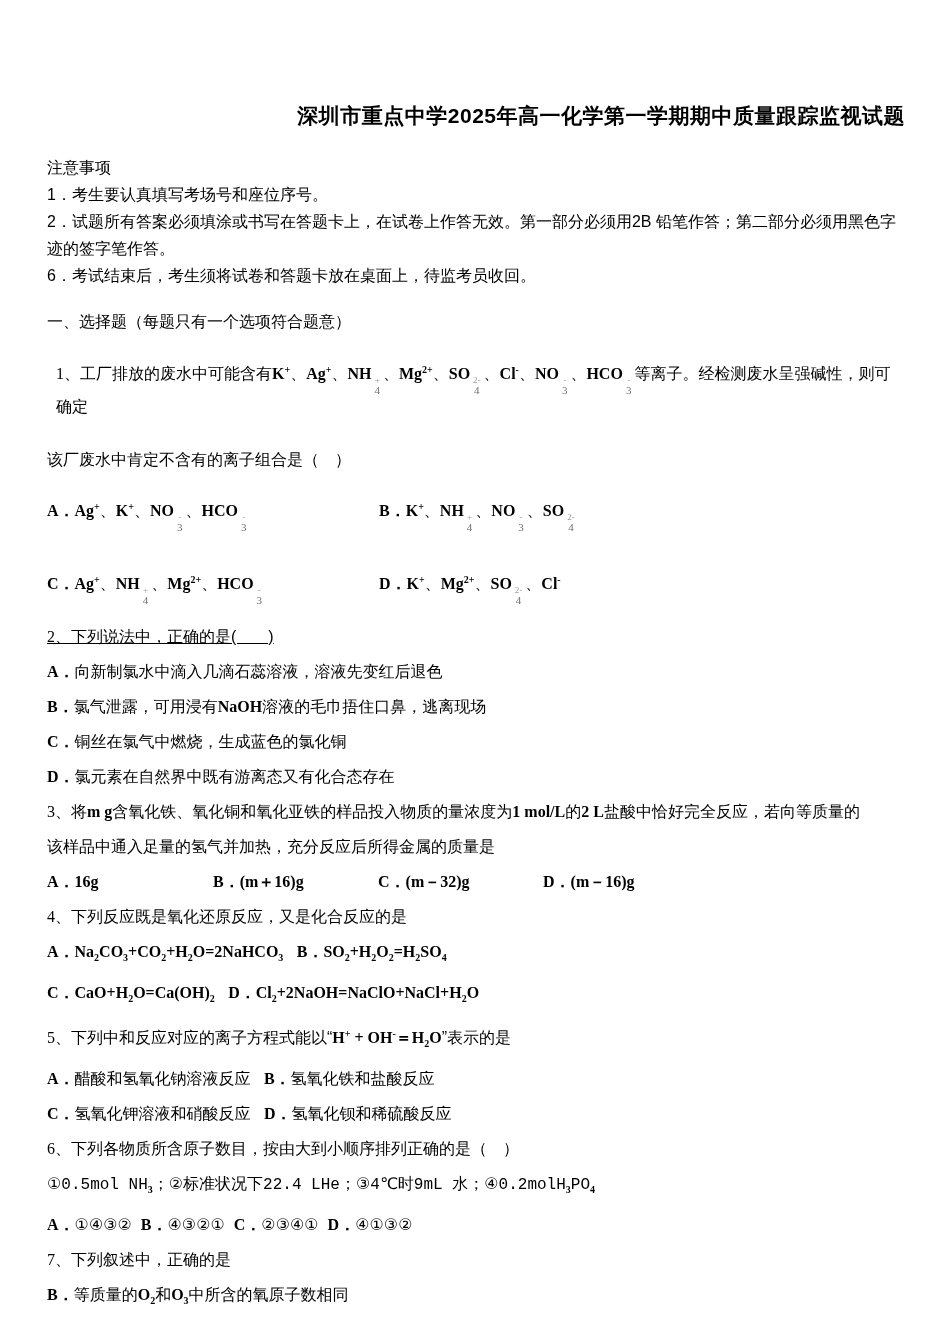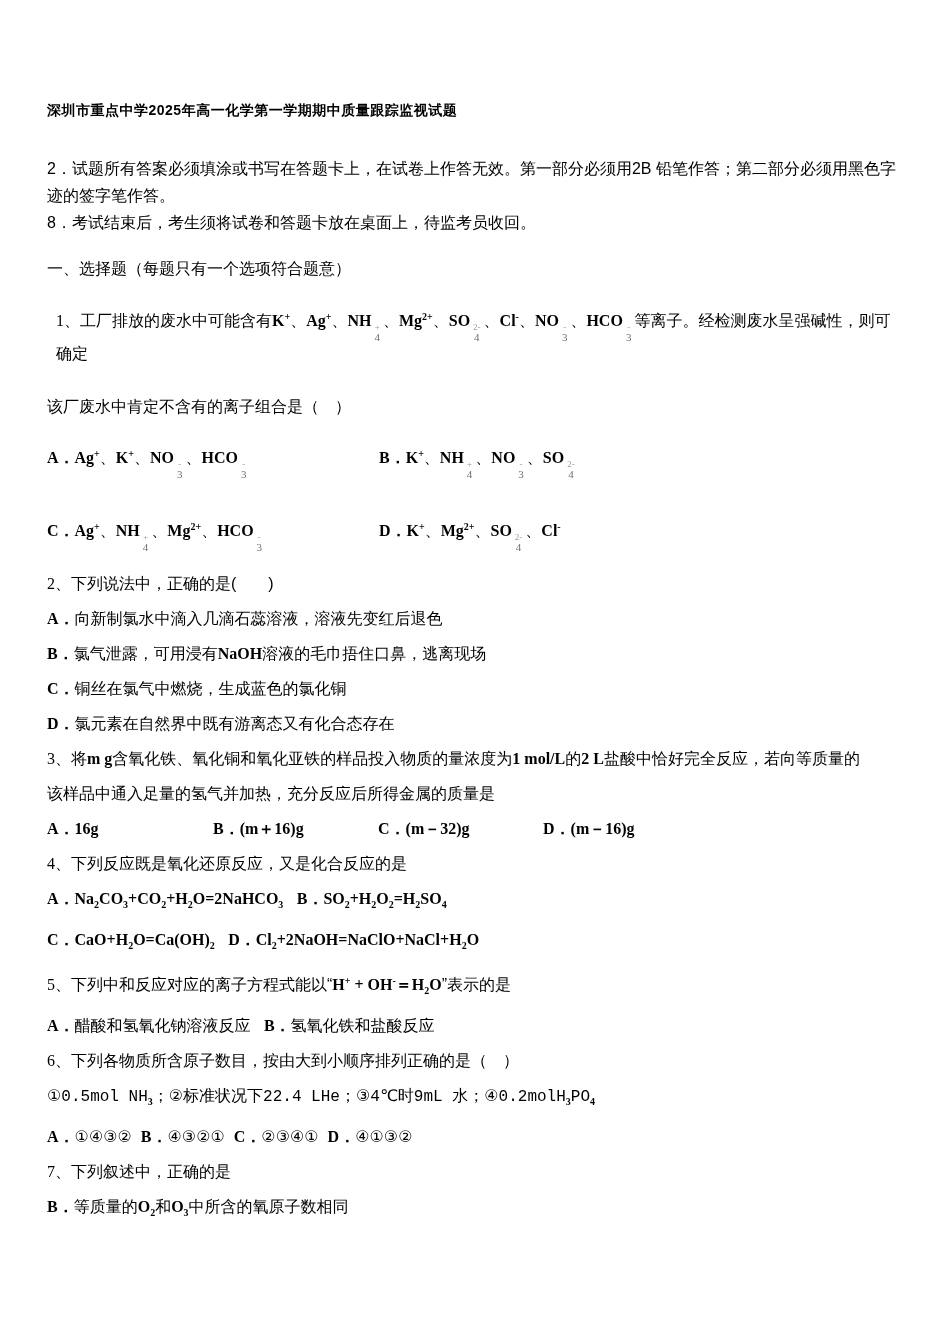--- a/index.html
+++ b/index.html
@@ -3,31 +3,31 @@
 <meta charset="utf-8">
 <style>
   html,body{margin:0;padding:0;}
   body{
     width:950px;height:1344px;background:#ffffff;color:#000000;
     font-family:"Liberation Sans","DejaVu Sans",sans-serif;font-size:16px;
     overflow:hidden;
   }
   .page{padding:102px 45px 0 47px;box-sizing:border-box;}
   .title{
-    font-size:14px;font-weight:700;text-align:left;
-    margin:0 0 35px 0;letter-spacing:.5px;
+    font-size:21px;font-weight:700;text-align:right;
+    margin:0 0 24px 0;letter-spacing:.5px;
   }
   .nline{margin:0;line-height:27px;font-weight:500;white-space:pre-wrap;}
   .line{margin:13px 0 0 0;line-height:22px;font-weight:500;white-space:pre-wrap;}
   .sec{margin-top:22px;}
   .mt-a{margin-top:26px;margin-left:9px;}   
   .mt-b{margin-top:31px;}   
   .mt-c{margin-top:25px;}   
   .mt-d{margin-top:36px;}   
-  .mt-e{margin-top:20px;}   
+  .mt-e{margin-top:20px;text-decoration:underline;}   
   .row2{display:grid;grid-template-columns:332px 1fr;line-height:22px;white-space:pre-wrap;}
   .row4{display:grid;grid-template-columns:166px 165px 165px 1fr;margin-top:13px;line-height:22px;white-space:pre-wrap;}
   
   .c{font-weight:500;}
   .f{font-family:"Liberation Serif","DejaVu Serif",serif;font-weight:700;}
   .n{font-family:"Liberation Serif","DejaVu Serif",serif;font-weight:400;}
   .m{font-family:"Liberation Mono","DejaVu Sans Mono",monospace;font-weight:400;}
   .g{white-space:pre;}
   .sup{font-family:"Liberation Serif",serif;font-weight:700;font-size:10px;vertical-align:6px;}
   .sub{font-family:"Liberation Serif",serif;font-weight:700;font-size:10px;vertical-align:-4px;}
@@ -40,22 +40,24 @@
   .st .bot{font-size:11px;color:var(--stack-digit,#6f6f6f);}
 </style>
 </head>
 <body style="background: rgb(255, 255, 255); color: rgb(0, 0, 0); --stack-digit: #6f6f6f; --stack-sign: #9a9a9a;">
 
 <div class="page">
 
   <h1 class="title">深圳市重点中学2025年高一化学第一学期期中质量跟踪监视试题</h1>
 
   <div>
+    <p class="nline">注意事项</p>
+    <p class="nline">1．考生要认真填写考场号和座位序号。</p>
     <p class="nline">2．试题所有答案必须填涂或书写在答题卡上，在试卷上作答无效。第一部分必须用2B 铅笔作答；第二部分必须用黑色字迹的签字笔作答。</p>
-    <p class="nline">8．考试结束后，考生须将试卷和答题卡放在桌面上，待监考员收回。</p>
+    <p class="nline">6．考试结束后，考生须将试卷和答题卡放在桌面上，待监考员收回。</p>
   </div>
 
   <p class="line sec">一、选择题（每题只有一个选项符合题意）</p>
 
   <div>
     <p class="line mt-a"><span class="n">1、</span><span class="c">工厂排放的废水中可能含有</span><span class="f">K</span><span class="sup">+</span><span class="c">、</span><span class="f">Ag</span><span class="sup">+</span><span class="c">、</span><span class="f">NH</span><span class="st"><span class="top">+</span><span class="bot">4</span></span><span class="c">、</span><span class="f">Mg</span><span class="sup">2+</span><span class="c">、</span><span class="f">SO</span><span class="st"><span class="top">2-</span><span class="bot">4</span></span><span class="c">、</span><span class="f">Cl</span><span class="sup">-</span><span class="c">、</span><span class="f">NO</span><span class="st"><span class="top">-</span><span class="bot">3</span></span><span class="c">、</span><span class="f">HCO</span><span class="st"><span class="top">-</span><span class="bot">3</span></span><span class="c">等离子。经检测废水呈强碱性，则可确定</span></p>
     <p class="line mt-b"><span class="c">该厂废水中肯定不含有的离子组合是（　）</span></p>
     <div class="row2 mt-c">
       <span class="cell"><span class="f">A．Ag</span><span class="sup">+</span><span class="c">、</span><span class="f">K</span><span class="sup">+</span><span class="c">、</span><span class="f">NO</span><span class="st"><span class="top">-</span><span class="bot">3</span></span><span class="c">、</span><span class="f">HCO</span><span class="st"><span class="top">-</span><span class="bot">3</span></span></span>
       <span class="cell"><span class="f">B．K</span><span class="sup">+</span><span class="c">、</span><span class="f">NH</span><span class="st"><span class="top">+</span><span class="bot">4</span></span><span class="c">、</span><span class="f">NO</span><span class="st"><span class="top">-</span><span class="bot">3</span></span><span class="c">、</span><span class="f">SO</span><span class="st"><span class="top">2-</span><span class="bot">4</span></span></span>
@@ -87,20 +89,21 @@
 
   <div>
     <p class="line"><span class="n">4、</span><span class="c">下列反应既是氧化还原反应，又是化合反应的是</span></p>
     <p class="line"><span class="f">A．Na</span><span class="sub">2</span><span class="f">CO</span><span class="sub">3</span><span class="f">+CO</span><span class="sub">2</span><span class="f">+H</span><span class="sub">2</span><span class="f">O=2NaHCO</span><span class="sub">3</span><span class="g">   </span><span class="f">B．SO</span><span class="sub">2</span><span class="f">+H</span><span class="sub">2</span><span class="f">O</span><span class="sub">2</span><span class="f">=H</span><span class="sub">2</span><span class="f">SO</span><span class="sub">4</span></p>
     <p class="line"><span class="f">C．CaO+H</span><span class="sub">2</span><span class="f">O=Ca(OH)</span><span class="sub">2</span><span class="g">   </span><span class="f">D．Cl</span><span class="sub">2</span><span class="f">+2NaOH=NaClO+NaCl+H</span><span class="sub">2</span><span class="f">O</span></p>
   </div>
 
   <div>
     <p class="line"><span class="n">5、</span><span class="c">下列中和反应对应的离子方程式能以“</span><span class="f">H</span><span class="sup">+</span><span class="f"> + OH</span><span class="sup">-</span><span class="f">＝H</span><span class="sub">2</span><span class="f">O</span><span class="c">”表示的是</span></p>
     <p class="line"><span class="f">A．</span><span class="c">醋酸和氢氧化钠溶液反应</span><span class="g">   </span><span class="f">B．</span><span class="c">氢氧化铁和盐酸反应</span></p>
+    <p class="line"><span class="f">C．</span><span class="c">氢氧化钾溶液和硝酸反应</span><span class="g">   </span><span class="f">D．</span><span class="c">氢氧化钡和稀硫酸反应</span></p>
   </div>
 
   <div>
     <p class="line"><span class="n">6、</span><span class="c">下列各物质所含原子数目，按由大到小顺序排列正确的是（　）</span></p>
     <p class="line"><span class="c">①</span><span class="m">0.5mol NH</span><span class="sub">3</span><span class="c">；②</span><span class="c">标准状况下</span><span class="m">22.4 LHe</span><span class="c">；③</span><span class="m">4</span><span class="c">℃时</span><span class="m">9mL </span><span class="c">水；④</span><span class="m">0.2molH</span><span class="sub">3</span><span class="m">PO</span><span class="sub">4</span></p>
     <p class="line"><span class="f">A．</span><span class="c">①④③②</span><span class="g">  </span><span class="f">B．</span><span class="c">④③②①</span><span class="g">  </span><span class="f">C．</span><span class="c">②③④①</span><span class="g">  </span><span class="f">D．</span><span class="c">④①③②</span></p>
   </div>
 
   <div>
     <p class="line"><span class="n">7、</span><span class="c">下列叙述中，正确的是</span></p>

